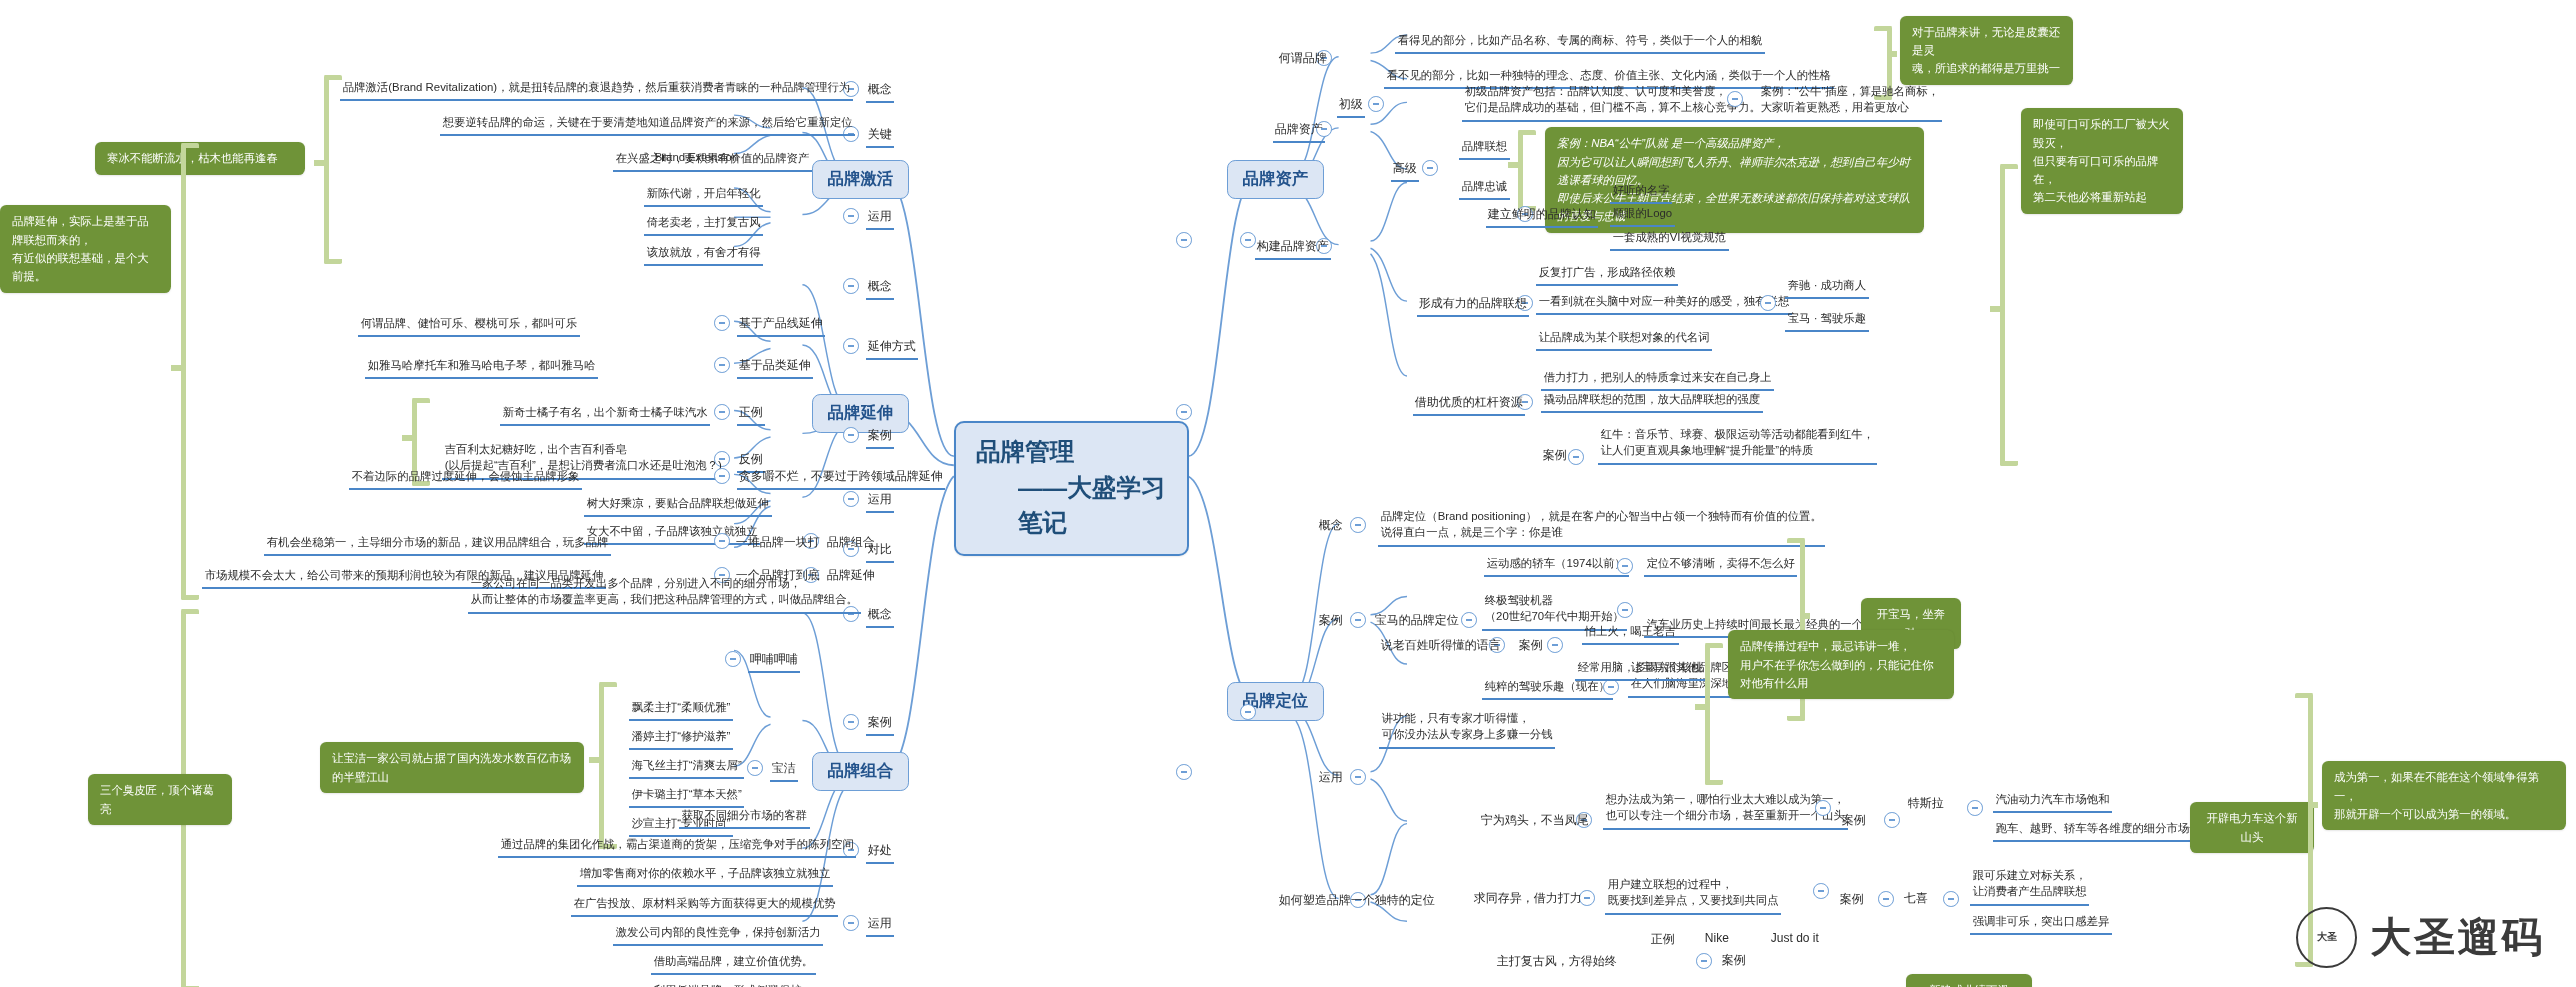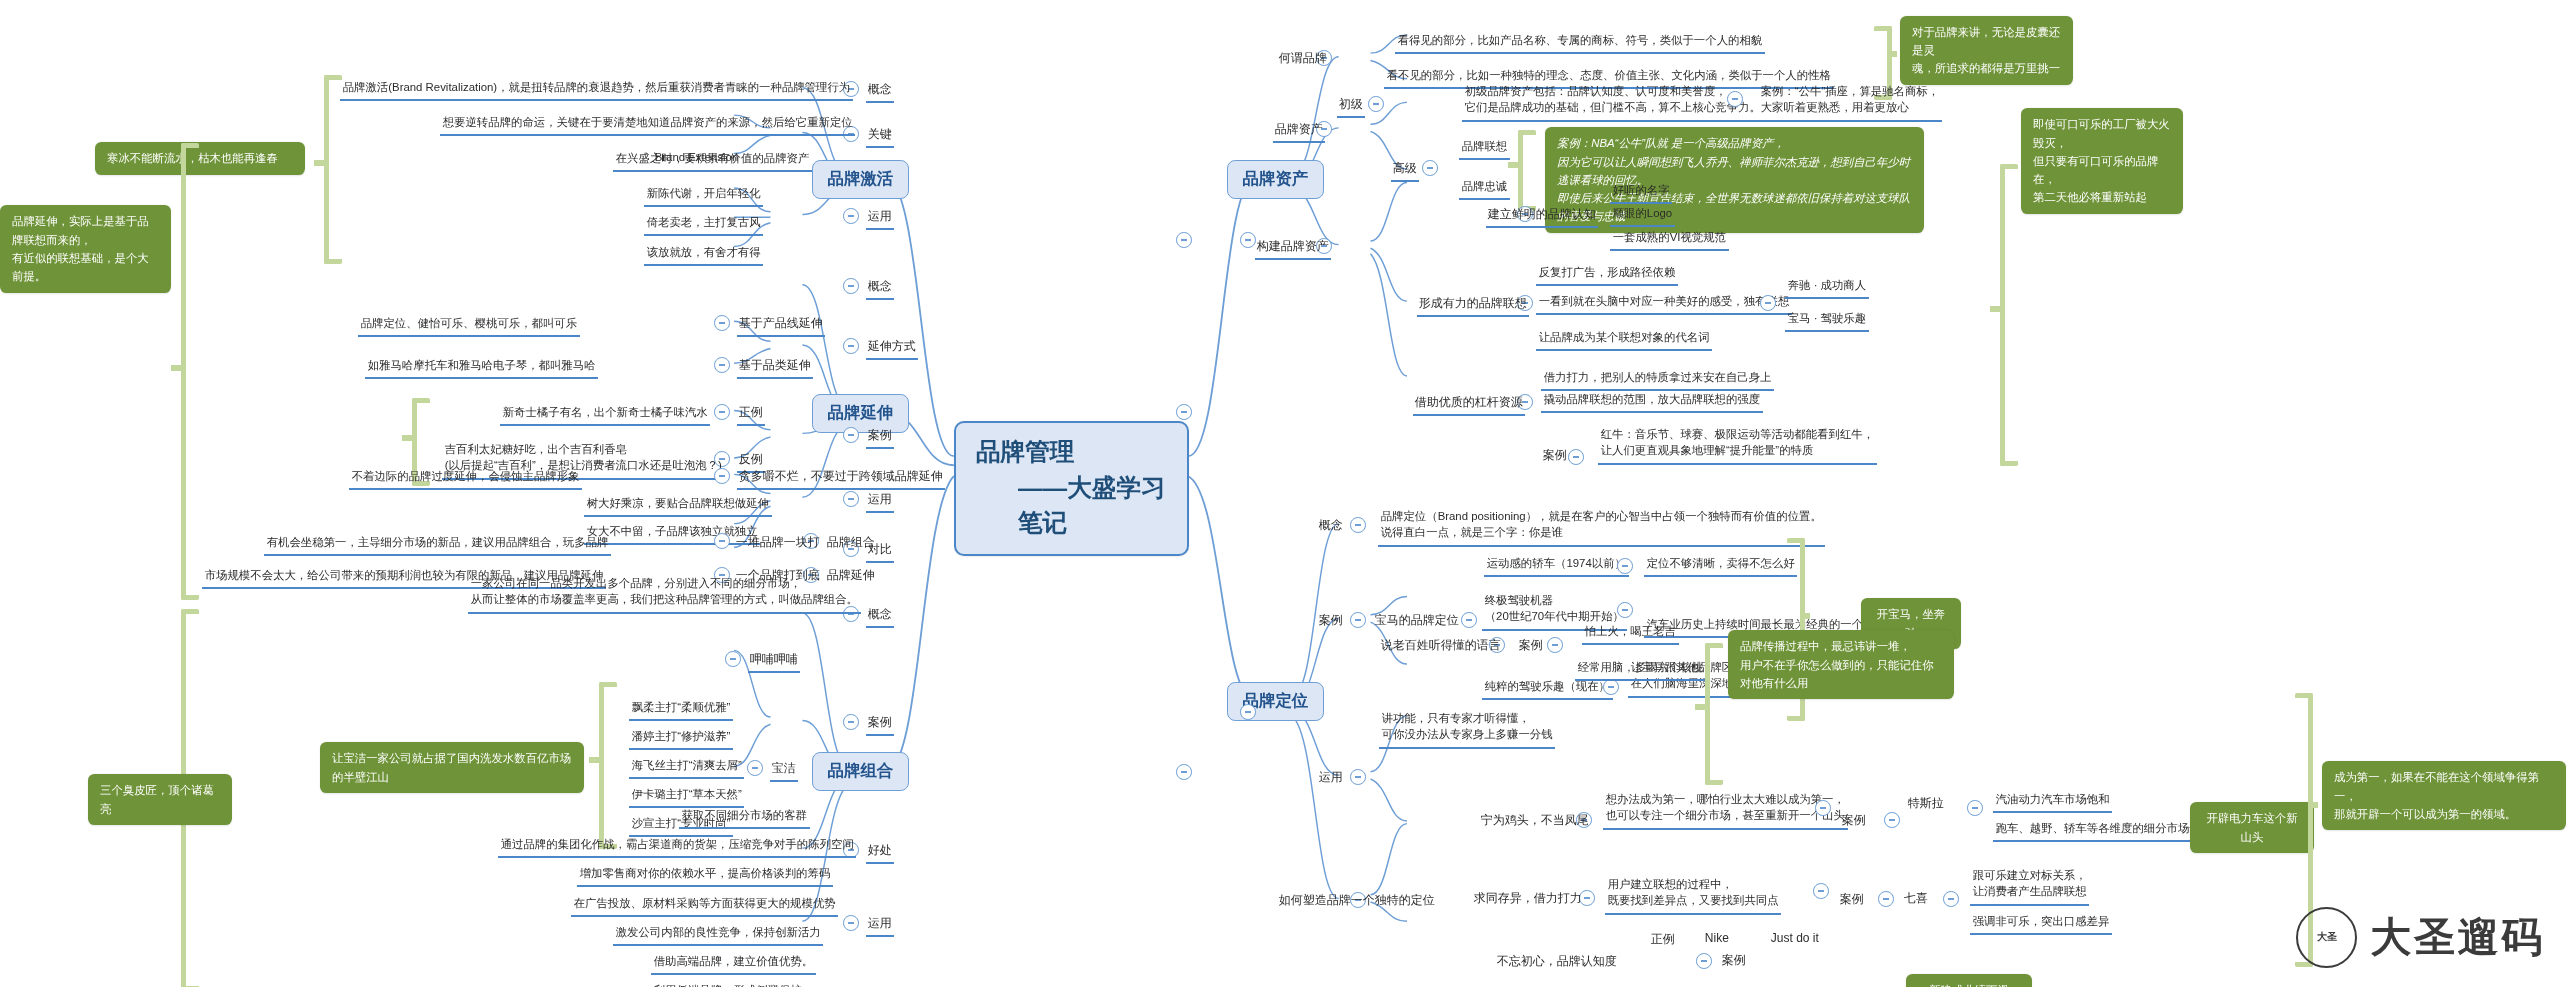--- a/index.html
+++ b/index.html
@@ -193,21 +193,21 @@
   <div class="node label" style="left:866px;top:426px;">案例</div>
   <div class="node label" style="left:866px;top:490px;">运用</div>
   <div class="node label" style="left:866px;top:540px;">对比</div>
 
   <div class="node topic plain" style="left:652px;top:148px;">Brand Extension</div>
 
   <div class="tgl" style="left:714px;top:315px;"></div>
   <div class="tgl" style="left:714px;top:357px;"></div>
   <div class="node label" style="left:737px;top:314px;">基于产品线延伸</div>
   <div class="node label" style="left:737px;top:356px;">基于品类延伸</div>
-  <div class="node topic" style="left:358px;top:314px;">品牌定位、健怡可乐、樱桃可乐，都叫可乐</div>
+  <div class="node topic" style="left:358px;top:314px;">何谓品牌、健怡可乐、樱桃可乐，都叫可乐</div>
   <div class="node topic" style="left:365px;top:356px;">如雅马哈摩托车和雅马哈电子琴，都叫雅马哈</div>
 
   <div class="tgl" style="left:714px;top:404px;"></div>
   <div class="tgl" style="left:714px;top:451px;"></div>
   <div class="node label" style="left:737px;top:403px;">正例</div>
   <div class="node label" style="left:737px;top:450px;">反例</div>
   <div class="node topic" style="left:500px;top:403px;">新奇士橘子有名，出个新奇士橘子味汽水</div>
   <div class="node topic" style="left:442px;top:440px;">吉百利太妃糖好吃，出个吉百利香皂
 (以后提起“吉百利”，是想让消费者流口水还是吐泡泡？)</div>
 
@@ -260,21 +260,21 @@
   <div class="node topic" style="left:629px;top:756px;">海飞丝主打“清爽去屑”</div>
   <div class="node topic" style="left:629px;top:785px;">伊卡璐主打“草本天然”</div>
   <div class="node topic" style="left:629px;top:814px;">沙宣主打“专业时尚”</div>
 
   <div class="bracket" style="left:599px;top:682px;width:12.8px;height:157px;"></div>
   <div class="nubL" style="left:589px;top:757px;"></div>
   <div class="node callout" style="left:320px;top:742px;width:264px;">让宝洁一家公司就占据了国内洗发水数百亿市场的半壁江山</div>
 
   <div class="node topic" style="left:679px;top:806px;">获取不同细分市场的客群</div>
   <div class="node topic" style="left:498px;top:835px;">通过品牌的集团化作战，霸占渠道商的货架，压缩竞争对手的陈列空间</div>
-  <div class="node topic" style="left:577px;top:864px;">增加零售商对你的依赖水平，提高价格谈判的筹码</div>
+  <div class="node topic" style="left:577px;top:864px;">增加零售商对你的依赖水平，子品牌该独立就独立</div>
   <div class="node topic" style="left:571px;top:894px;">在广告投放、原材料采购等方面获得更大的规模优势</div>
   <div class="node topic" style="left:613px;top:923px;">激发公司内部的良性竞争，保持创新活力</div>
   <div class="node topic" style="left:651px;top:952px;">借助高端品牌，建立价值优势。</div>
   <div class="node topic" style="left:651px;top:981px;">利用低端品牌，形成侧翼保护。</div>
 
   <div class="bracket" style="left:181px;top:609px;width:12.8px;height:372px;"></div>
   <div class="nubL" style="left:171px;top:795px;"></div>
   <div class="node callout" style="left:88px;top:774px;width:144px;">三个臭皮匠，顶个诸葛亮</div>
 
   <div class="tgl" style="left:1240px;top:232px;"></div>
@@ -416,21 +416,21 @@
   <div class="tgl" style="left:1943px;top:891px;"></div>
   <div class="node topic" style="left:1970px;top:866px;">跟可乐建立对标关系，
 让消费者产生品牌联想</div>
   <div class="node topic" style="left:1970px;top:912px;">强调非可乐，突出口感差异</div>
 
   <div class="bracket r" style="left:2295px;top:693px;width:12.8px;height:264px;"></div>
   <div class="nubL" style="left:2308px;top:802px;"></div>
   <div class="node callout" style="left:2322px;top:761px;width:244px;">成为第一，如果在不能在这个领域争得第一，
 那就开辟一个可以成为第一的领域。</div>
 
-  <div class="node label nb" style="left:1495px;top:952px;">不忘初心，品牌认知度</div>
+  <div class="node label nb" style="left:1495px;top:952px;">主打复古风，方得始终</div>
   <div class="tgl" style="left:1696px;top:953px;"></div>
   <div class="node label nb" style="left:1720px;top:951px;">案例</div>
   <div class="node label nb" style="left:1649px;top:930px;">正例</div>
   <div class="node label nb" style="left:1703px;top:930px;">Nike</div>
   <div class="node label nb" style="left:1769px;top:930px;">Just do it</div>
 
   <div class="node callout" style="left:1906px;top:974px;width:126px;text-align:center;">新建式业绩下滑</div>
 
   <div class="wm">
     <div class="wm-circle">大圣</div>

